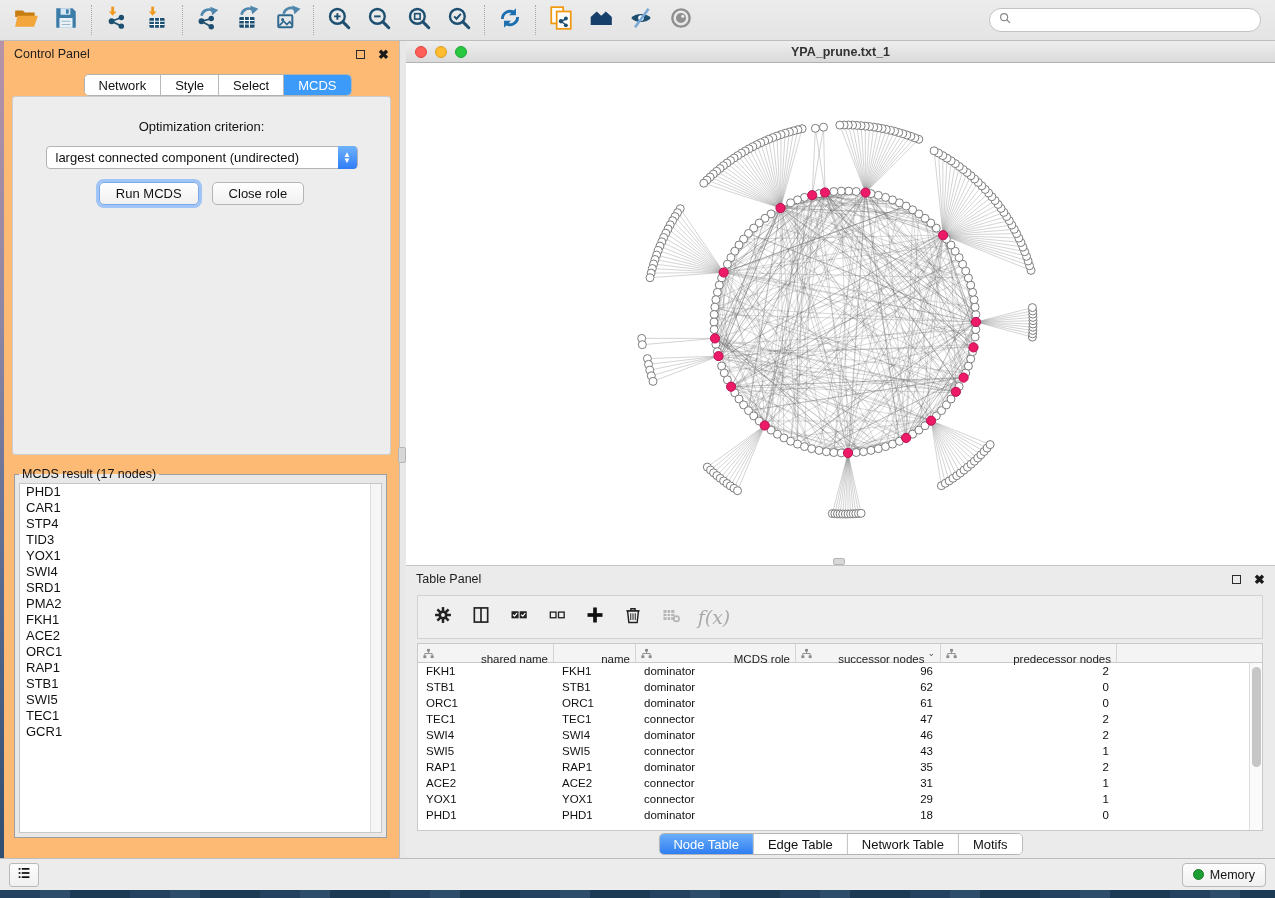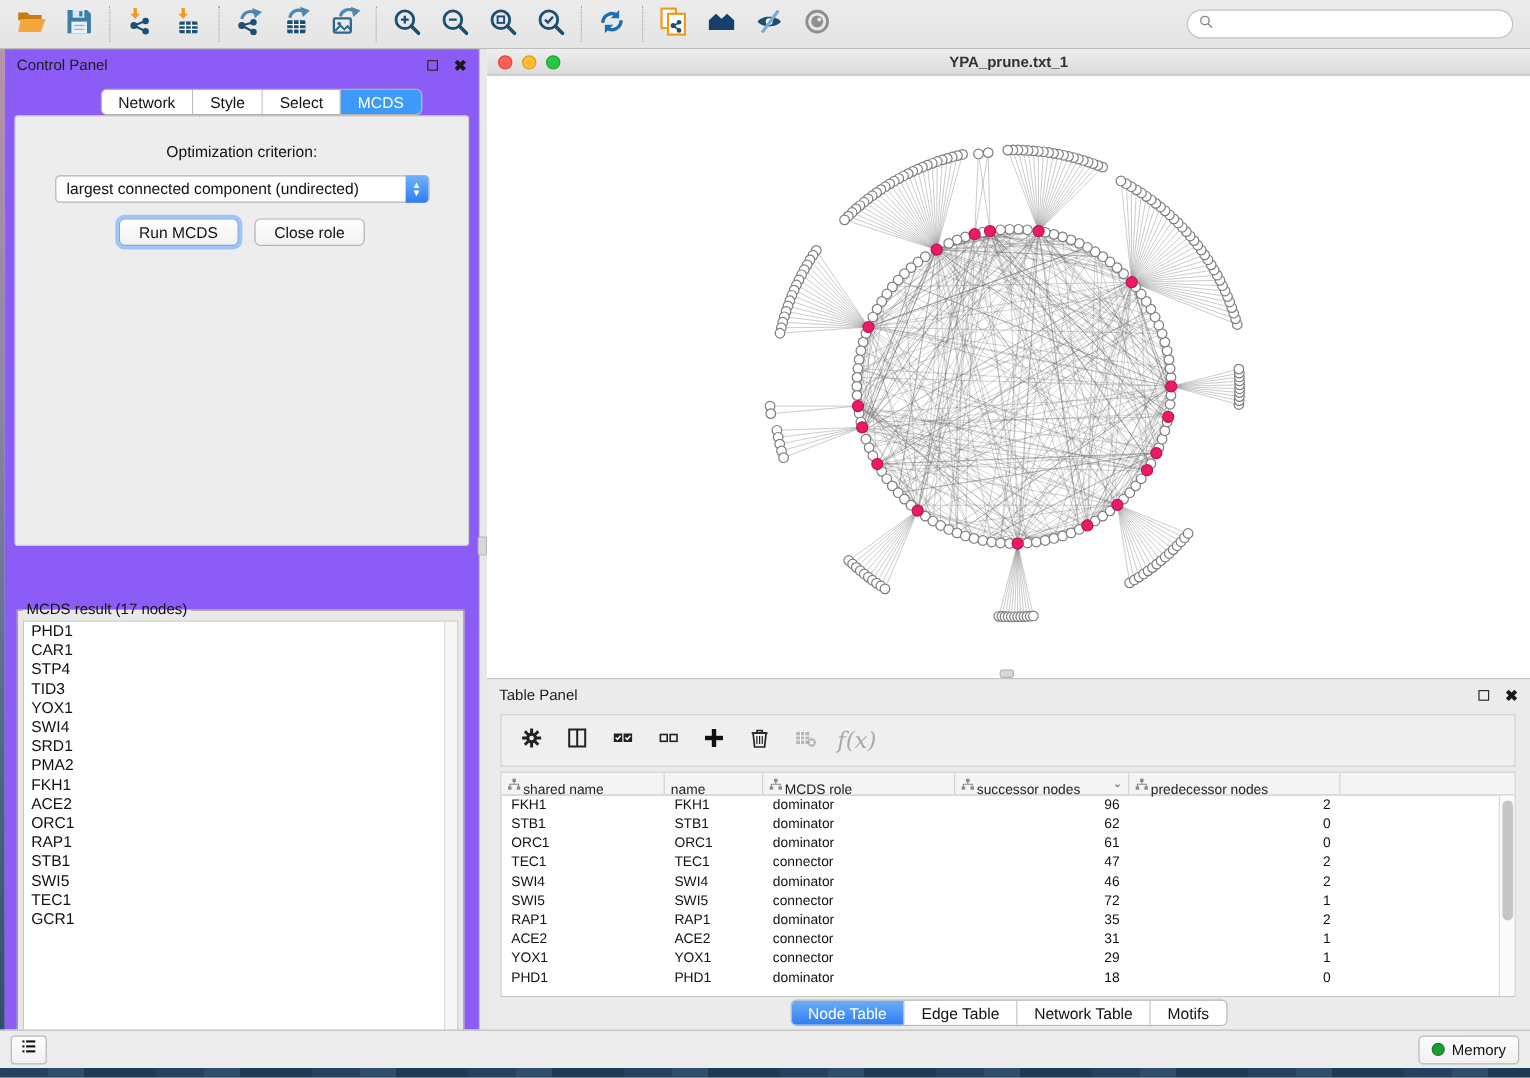--- a/index.html
+++ b/index.html
@@ -20,21 +20,21 @@
     border-radius:12px; display:flex; align-items:center; padding:0 8px; margin-right:8px; }
   .searchbox svg { width:14px; height:14px; margin-right:5px; }
   .searchbox input { border:none; outline:none; flex:1; font-size:12px; background:transparent; }
 
   
   .left-strip { position:absolute; left:0; top:41px; width:4px; height:849px;
     background:linear-gradient(#b793a7,#8d86a5,#53688f,#2c4a6e); }
 
   
   .control-panel { position:absolute; left:4px; top:41px; width:396px; height:817px;
-    background:#8b5cf6; border-right:1px solid #c0c0c0; }
+    background:#fdba74; border-right:1px solid #c0c0c0; }
   .panel-head { height:26px; display:flex; align-items:center; padding:0 10px; }
   .panel-title { font-size:12.5px; color:#1d1d1d; }
   .panel-head .spacer { flex:1; }
   .float-ic { width:9px; height:9px; border:1.5px solid #2c2c2c; margin-right:13px; }
   .close-ic { font-size:13px; font-weight:bold; color:#1a1a1a; line-height:1; }
 
   .cp-tabs { position:absolute; left:50%; transform:translateX(-50%); top:33px;
     display:flex; border:1px solid #b2b2b2; border-radius:5px; overflow:hidden; background:#fff; height:22px;margin-left:16px; }
   .cp-tab { padding:0 14px; font-size:13px; color:#111; display:flex; align-items:center; background:#fff; border-right:1px solid #b9b9b9; }
   .cp-tab:last-child { border-right:none; }
@@ -48,21 +48,21 @@
     font-size:13px; color:#111; padding-left:9px; }
   .dd-stepper { position:absolute; right:0; top:-1px; width:19px; height:23px; border-radius:0 4px 4px 0;
     background:linear-gradient(#6fb3fb,#2f7cf6); display:flex; flex-direction:column; align-items:center; justify-content:center; }
   .dd-stepper span { color:#fff; font-size:8px; line-height:6px; }
   .cp-buttons { display:flex; justify-content:center; gap:13px; margin-top:13px; }
   .btn { height:23px; padding:0 16px; font-size:13px; color:#111; background:linear-gradient(#ffffff,#f0f0f0);
     border:1px solid #b5b5b5; border-radius:5px; display:flex; align-items:center; }
   .btn.focused { box-shadow:0 0 0 3px rgba(108,168,250,.6); border-color:#7aa8e8; }
 
   fieldset.result-box { position:absolute; left:10px; right:12px; top:426px; height:371px;
-    border:1px solid #9e9e9e; background:#e8e8e8;margin-top:34px; }
+    border:1px solid #9e9e9e; background:#e8e8e8; }
   fieldset.result-box legend { font-size:12.5px; color:#111; margin-left:4px; padding:0 3px; }
   .result-list { position:absolute; left:4px; right:4px; top:2px; bottom:4px; background:#fff;
     border:1px solid #c7c7c7; overflow:hidden; }
   .result-scroll { position:absolute; right:0; top:0; bottom:0; width:11px; background:#f6f6f6; border-left:1px solid #ddd; }
   .result-item { font-size:13px; color:#111; padding:0 6px; height:16px; line-height:16px; }
 
   
   .v-split-handle { position:absolute; left:398px; top:447px; width:8px; height:16px;
     background:#d8d8d8; border:1px solid #b5b5b5; border-radius:2px; }
 
@@ -92,21 +92,21 @@
   .tp-toolbar { position:absolute; left:11px; right:12px; top:29px; height:44px;
     background:#efefef; border:1px solid #d2d2d2; display:flex; align-items:center; padding:0 8px; gap:4px; }
   .tp-btn { width:34px; height:34px; display:flex; align-items:center; justify-content:center; }
   .tp-btn svg { width:20px; height:20px; }
   .fx-text { font-family:"DejaVu Serif", serif; font-style:italic; font-size:19px; color:#a9a9a9; }
 
   .table-wrap { position:absolute; left:11px; right:12px; top:77px; bottom:27px; background:#fff; border:1px solid #c9c9c9; }
   .thead { display:flex; height:19px; background:#f4f4f4; border-bottom:1px solid #c9c9c9; }
   .th { display:flex; align-items:center; font-size:11.5px; color:#222; border-right:1px solid #d4d4d4;
     padding:0 5px; position:relative; }
-  .th .lbl { flex:1; text-align:left;margin-top:11px; }
+  .th .lbl { flex:1; text-align:right;margin-top:11px; }
   .th svg { width:11px; height:11px; margin-right:2px; flex:none; }
   .th .sort { font-size:9px; color:#555; margin-left:3px; }
   .tbody { position:absolute; left:0; right:13px; top:19px; bottom:0; overflow:hidden; }
   .trow { display:flex; height:16px; }
   .td { font-size:11.5px; color:#111; padding:0 8px; line-height:16px; white-space:nowrap; overflow:hidden; }
   .td.num { text-align:right; }
   .tscroll { position:absolute; right:0; top:19px; bottom:0; width:13px; background:#fafafa; border-left:1px solid #ddd; }
   .tthumb { position:absolute; left:1.5px; width:9px; top:4px; height:100px; background:#c6c6c6; border-radius:5px; }
 
   .tp-tabs { position:absolute; left:50%; transform:translateX(-50%); bottom:3px; height:22px;
@@ -1306,21 +1306,21 @@
             <div class="td" style="width: 136px; flex: 0 0 auto;">SWI4</div>
             <div class="td" style="width: 82px; flex: 0 0 auto;">SWI4</div>
             <div class="td" style="width: 160px; flex: 0 0 auto;">dominator</div>
             <div class="td num" style="width: 145px; flex: 0 0 auto;">46</div>
             <div class="td num" style="width: 176px; flex: 0 0 auto;">2</div>
           </div>
           <div class="trow">
             <div class="td" style="width: 136px; flex: 0 0 auto;">SWI5</div>
             <div class="td" style="width: 82px; flex: 0 0 auto;">SWI5</div>
             <div class="td" style="width: 160px; flex: 0 0 auto;">connector</div>
-            <div class="td num" style="width: 145px; flex: 0 0 auto;">72</div>
+            <div class="td num" style="width: 145px; flex: 0 0 auto;">43</div>
             <div class="td num" style="width: 176px; flex: 0 0 auto;">1</div>
           </div>
           <div class="trow">
             <div class="td" style="width: 136px; flex: 0 0 auto;">RAP1</div>
             <div class="td" style="width: 82px; flex: 0 0 auto;">RAP1</div>
             <div class="td" style="width: 160px; flex: 0 0 auto;">dominator</div>
             <div class="td num" style="width: 145px; flex: 0 0 auto;">35</div>
             <div class="td num" style="width: 176px; flex: 0 0 auto;">2</div>
           </div>
           <div class="trow">

